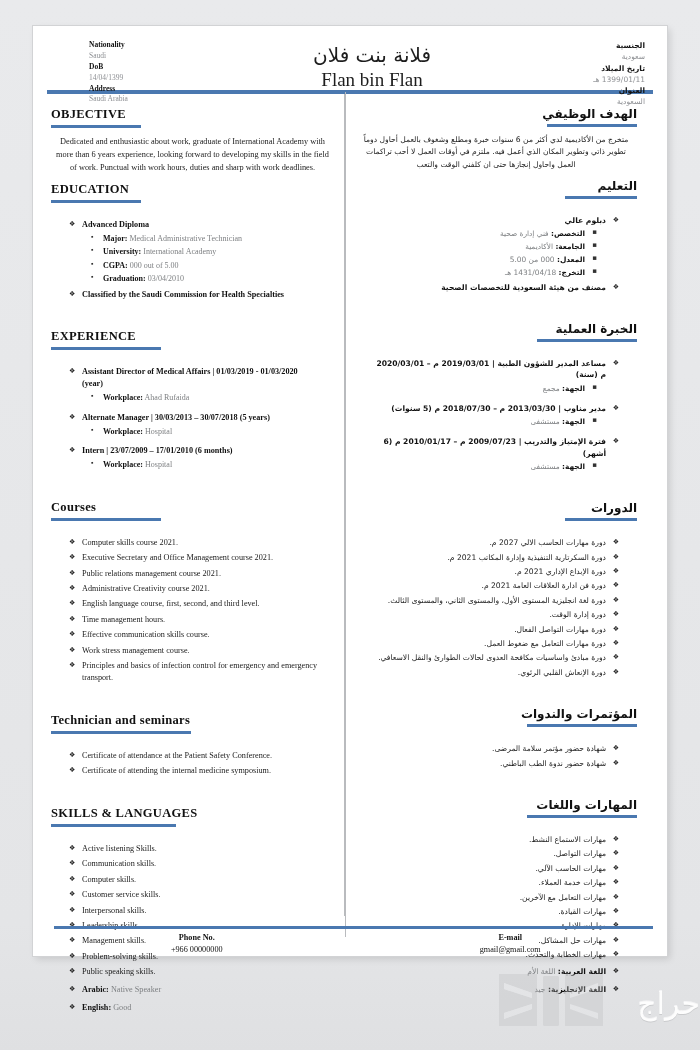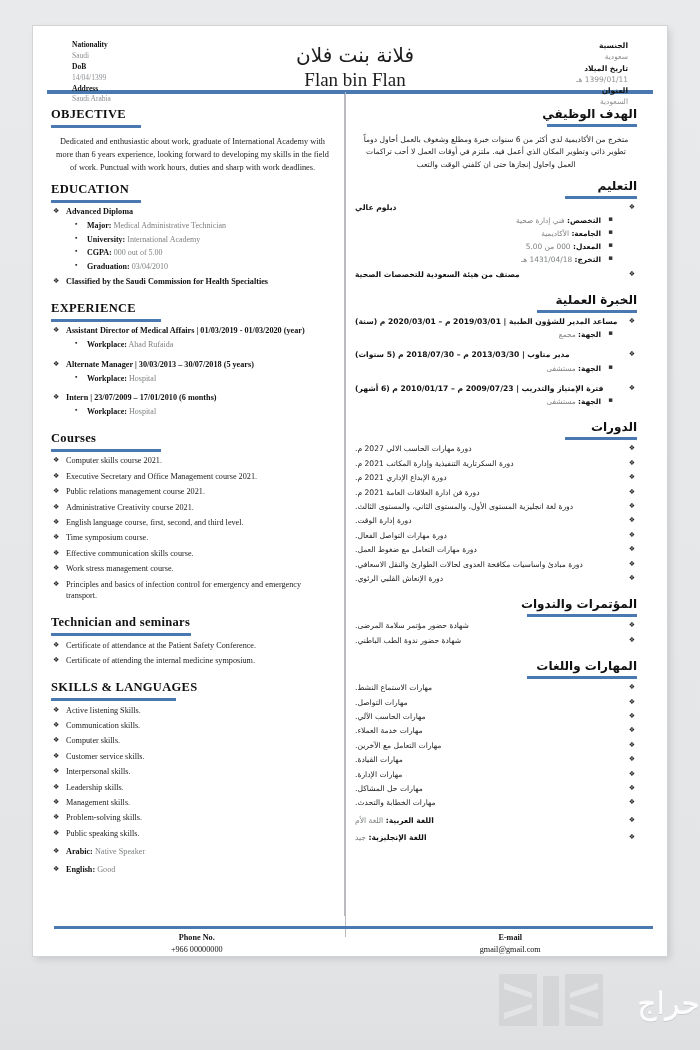--- a/index.html
+++ b/index.html
@@ -12,21 +12,21 @@
   
   .sheet{
     position:absolute;left:33px;top:26px;width:634px;height:930px;
     background:#ffffff;
     box-shadow:0 0 0 1px #d2d3d5, 3px 3px 7px rgba(0,0,0,.13);
   }
   .sheet-inner{position:absolute;inset:0;padding:0;}
 
   
   .header{
-    display:flex;align-items:flex-start;justify-content:center;
+    display:flex;align-items:flex-start;justify-content:flex-end;
     padding:12px 22px 4px 22px;height:62px;box-sizing:border-box;
   }
   .name-block{flex:0 0 330px;text-align:center;padding-top:6px;}
   .name-ar{
     font-family:"DejaVu Sans", sans-serif;
     font-size:20px;color:#1d1d1d;direction:rtl;letter-spacing:.2px;line-height:1.15;
   }
   .name-en{
     font-family:"Liberation Serif", serif;
     font-size:19px;color:#1d1d1d;line-height:1.25;margin-top:1px;
@@ -62,21 +62,21 @@
   
   .para{
     font-family:"Liberation Serif", serif;font-size:8.3px;line-height:1.62;
     color:#1b1b1b;text-align:center;margin:7px 4px 2px 4px;
   }
   .para-ar{
     font-family:"DejaVu Sans", sans-serif;font-size:7.6px;line-height:1.68;
     color:#1b1b1b;text-align:center;margin:7px 2px 2px 2px;direction:rtl;
   }
 
-  ul{list-style:none;margin:0;padding:0;}
+  ul{list-style:none;margin:16px;padding:0;}
   li{position:relative;}
 
   
   .l1{
     font-family:"Liberation Serif", serif;font-size:8.2px;line-height:1.45;
     color:#1b1b1b;padding-left:15px;margin-top:3.5px;
   }
   .l1::before{content:"\2756";position:absolute;left:2px;top:0;font-size:7px;color:#222;}
   .l1 b{font-weight:bold;color:#111;}
   .l1 .muted{color:#7e8083;}
@@ -86,21 +86,21 @@
     font-family:"Liberation Serif", serif;font-size:8px;line-height:1.45;
     color:#1b1b1b;padding-left:36px;margin-top:2px;
   }
   .l2::before{content:"\25AA";position:absolute;left:24px;top:-1px;font-size:7px;color:#333;}
   .l2 b{font-weight:bold;color:#111;}
   .l2 .muted{color:#7e8083;}
 
   
   .a1{
     font-family:"DejaVu Sans", sans-serif;font-size:7.6px;line-height:1.5;
-    color:#1b1b1b;padding-right:15px;margin-top:3px;direction:rtl;text-align:left;
+    color:#1b1b1b;padding-right:15px;margin-top:3px;direction:rtl;text-align:right;
   }
   .a1::before{content:"\2756";position:absolute;right:2px;top:0;font-size:7px;color:#222;}
   .a1 b{font-weight:bold;color:#111;}
   .a1 .muted{color:#7e8083;}
   .a2{
     font-family:"DejaVu Sans", sans-serif;font-size:7.4px;line-height:1.5;
     color:#1b1b1b;padding-right:36px;margin-top:2px;direction:rtl;text-align:right;
   }
   .a2::before{content:"\25AA";position:absolute;right:24px;top:-1px;font-size:7px;color:#333;}
   .a2 b{font-weight:bold;color:#111;}
@@ -245,21 +245,21 @@
         <div class="sec-h">
           <div class="t-en">Courses</div>
           <div class="bar bar-w-110"></div>
         </div>
         <ul>
           <li class="l1">Computer skills course 2021.</li>
           <li class="l1">Executive Secretary and Office Management course 2021.</li>
           <li class="l1">Public relations management course 2021.</li>
           <li class="l1">Administrative Creativity course 2021.</li>
           <li class="l1">English language course, first, second, and third level.</li>
-          <li class="l1">Time symposium course.</li>
+          <li class="l1">Time management hours.</li>
           <li class="l1">Effective communication skills course.</li>
           <li class="l1">Work stress management course.</li>
           <li class="l1">Principles and basics of infection control for emergency and emergency transport.</li>
         </ul>
 
         <div class="gap"></div>
 
         <div class="sec-h">
           <div class="t-en">Technician and seminars</div>
           <div class="bar bar-w-140"></div>

